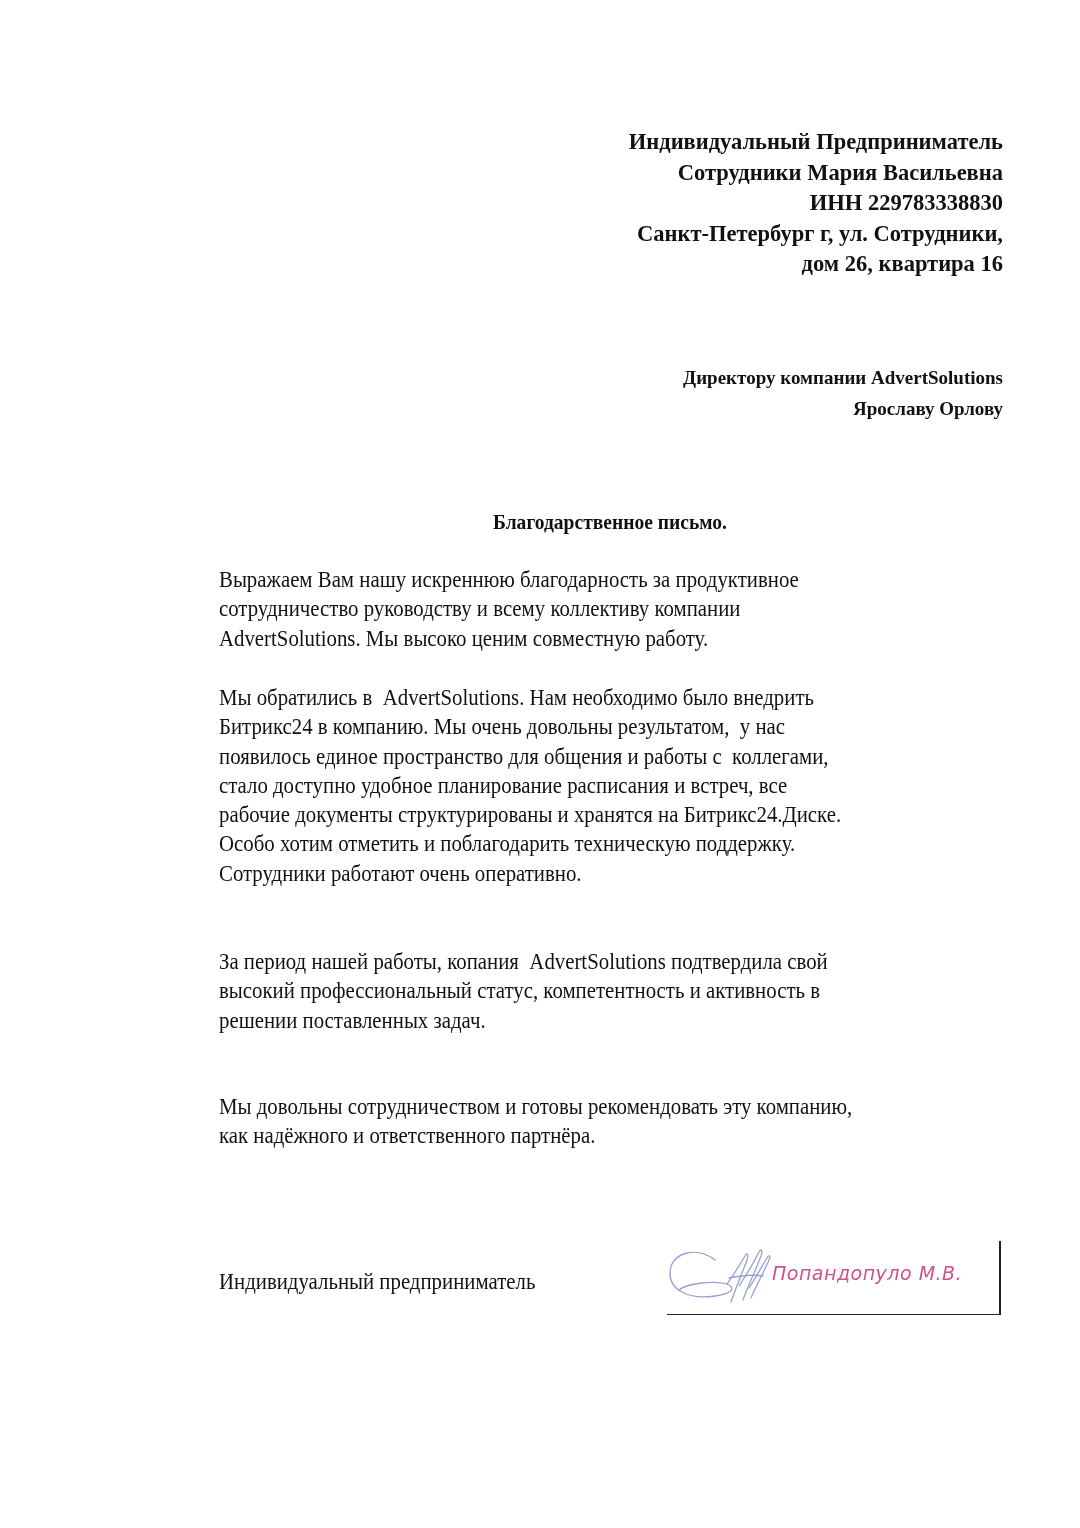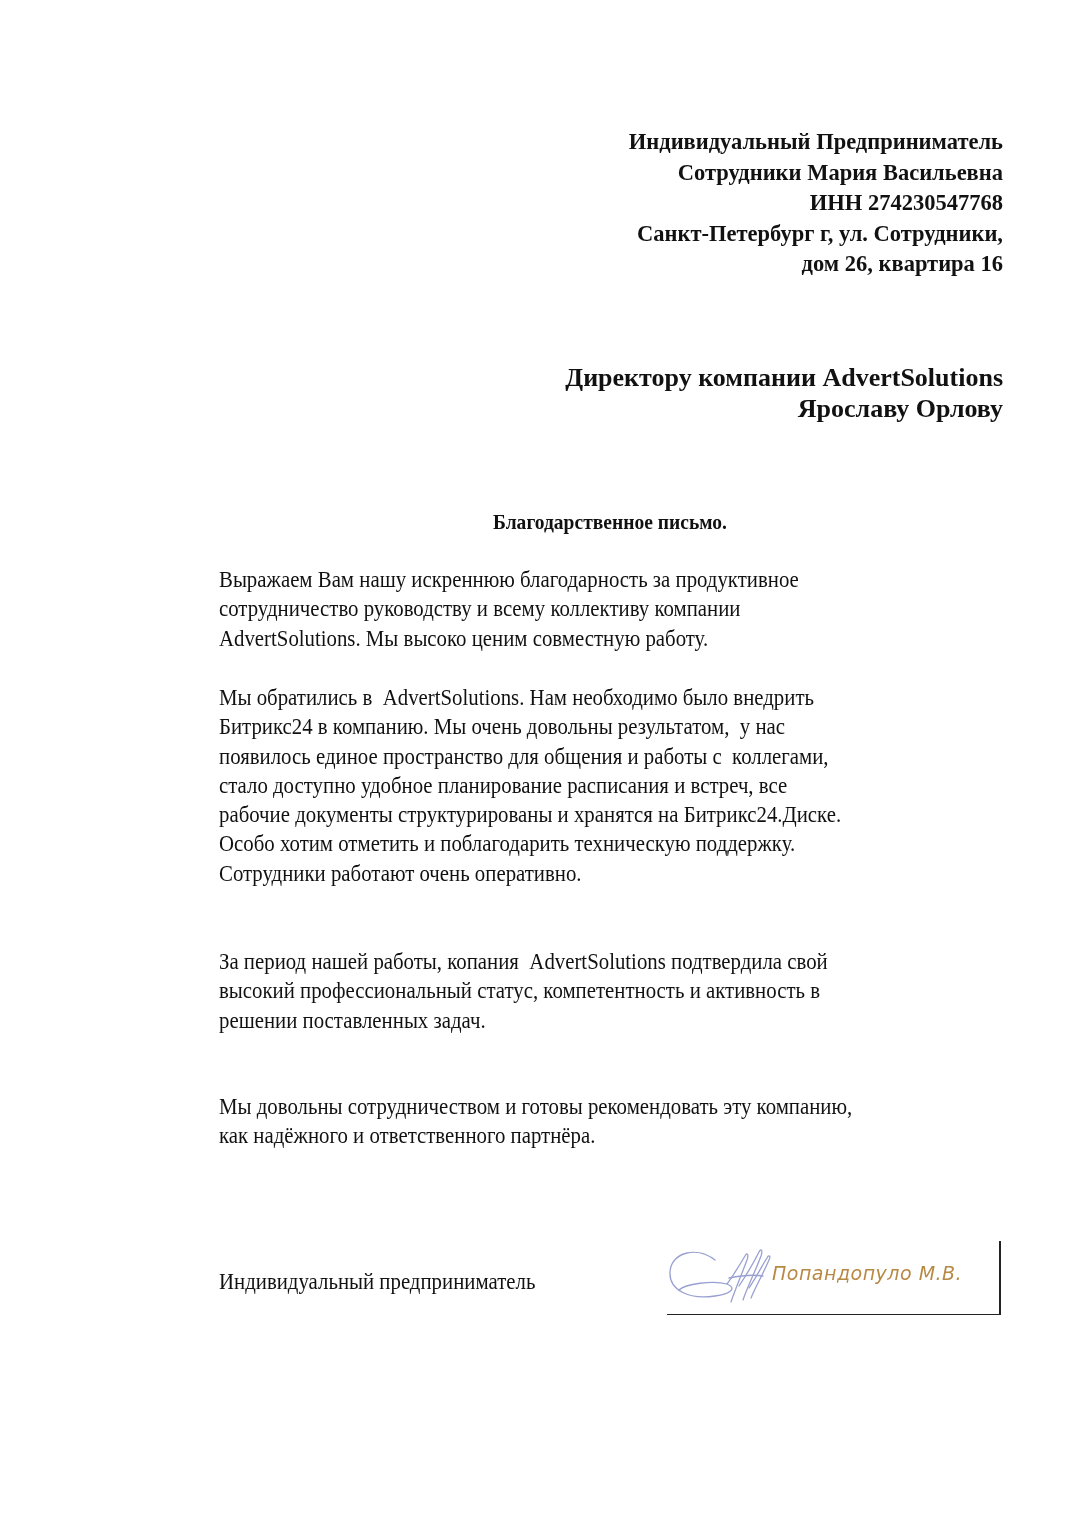--- a/index.html
+++ b/index.html
@@ -31,21 +31,21 @@
       font-size: 22.5px;
       line-height: 30.5px;
     }
     .sender div, .recipient div { white-space: nowrap; }
     .recipient {
       position: absolute;
       right: 77px;
       top: 339px;
       text-align: right;
       font-weight: bold;
-      font-size: 26px;
+      font-size: 19px;
       line-height: 30.5px;
     }
     .doc-title {
       position: absolute;
       left: 0; width: 1220px;
       top: 484px;
       text-align: center;
       font-weight: bold;
       font-size: 21px;
       line-height: 28px;
@@ -100,35 +100,35 @@
       left: 0; top: 0;
       width: 334px; height: 77px;
     }
     .sig-text {
       position: absolute;
       left: 105px;
       top: 24px;
       font-family: "DejaVu Sans", sans-serif;
       font-style: italic;
       font-size: 19px;
-      color: #a16207;
+      color: #be185d;
       letter-spacing: 0.5px;
       opacity: 0.75;
       white-space: nowrap;
     }
   </style>
 </head>
 <body>
 
 <div class="page">
 
   <div class="sender">
     <div>Индивидуальный Предприниматель</div>
     <div>Сотрудники Мария Васильевна</div>
-    <div>ИНН 274230547768</div>
+    <div>ИНН 229783338830</div>
     <div>Санкт-Петербург г, ул. Сотрудники,</div>
     <div>дом 26, квартира 16</div>
   </div>
 
   <div class="recipient">
     <div>Директору компании AdvertSolutions</div>
     <div>Ярославу Орлову</div>
   </div>
 
   <div class="doc-title">Благодарственное письмо.</div>

